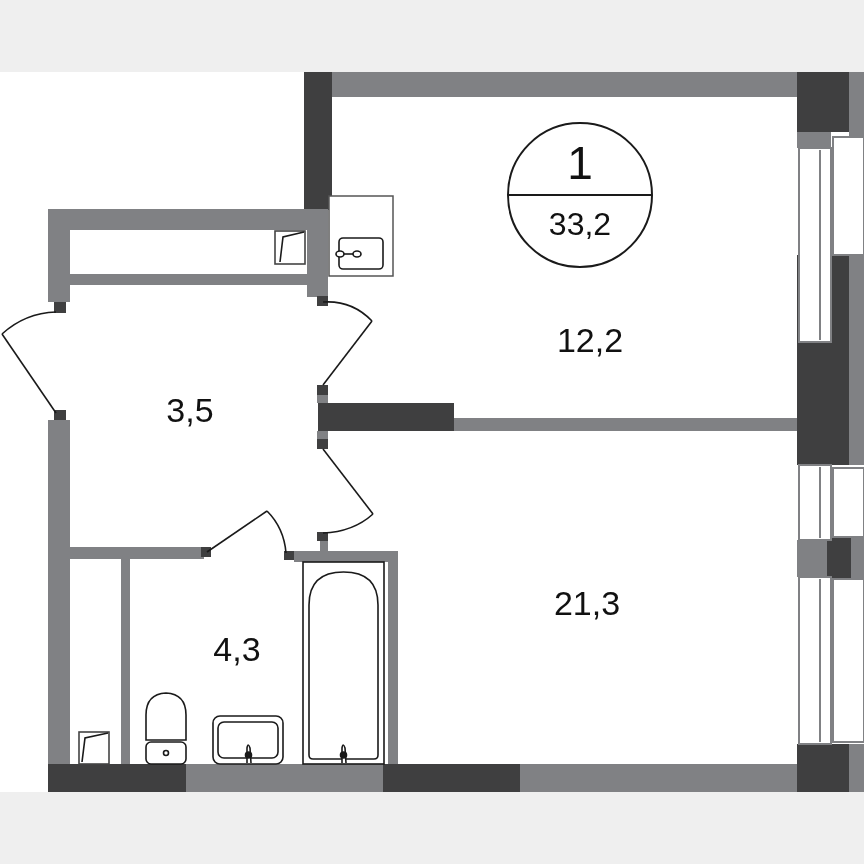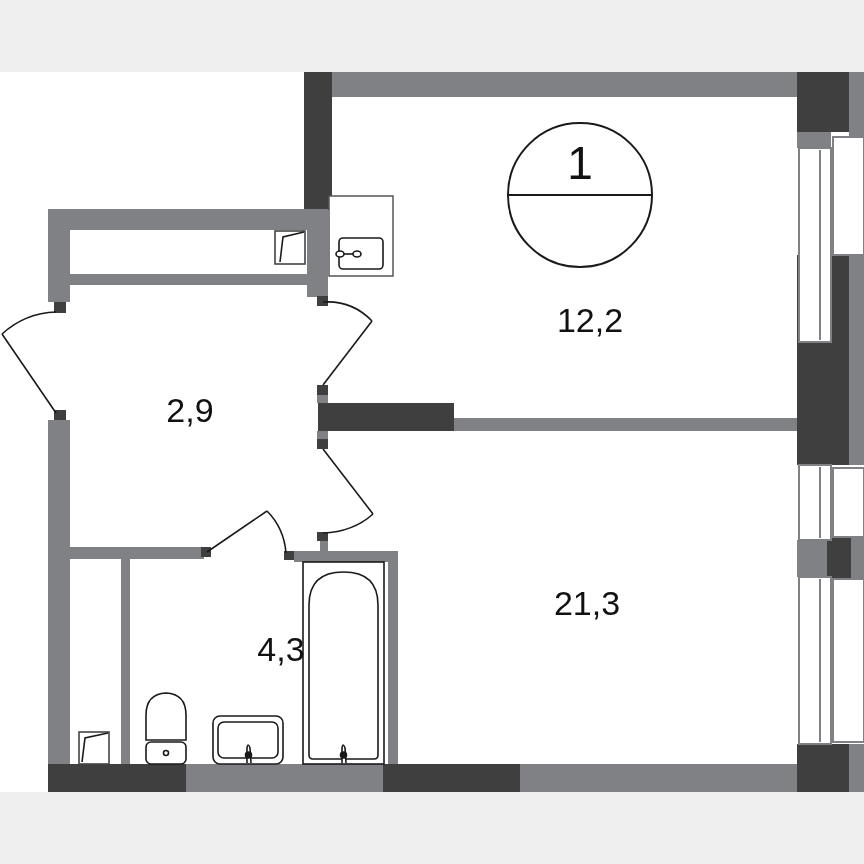--- a/index.html
+++ b/index.html
@@ -156,18 +156,19 @@
       <path d="M309 755 L309 605 Q309 572 343.5 572 Q378 572 378 605 L378 755 Q378 759 374 759 L313 759 Q309 759 309 755 Z"></path>
       <path d="M342 763 L342 748 Q343 742 345 748 L346 763"></path>
       <circle cx="343.5" cy="755" r="3" fill="#1a1a1a"></circle>
     </g>
   </g>
 </svg>
 
 <div class="badge">
   <div class="badge-top">1</div>
   <div class="badge-divider"></div>
+  <div class="badge-bottom">33,2</div>
 </div>
 
-<div class="room-label" style="left:590px; top:320px;text-align:center;">12,2</div>
-<div class="room-label" style="left:190px; top:410px;">2,9</div>
-<div class="room-label" style="left:237px; top:649px;margin-left:44px;">4,3</div>
+<div class="room-label" style="left:590px; top:340px;text-align:center;">12,2</div>
+<div class="room-label" style="left:190px; top:410px;">3,5</div>
+<div class="room-label" style="left:237px; top:649px;">4,3</div>
 <div class="room-label" style="left:587px; top:603px;">21,3</div>
 
 </body></html>

